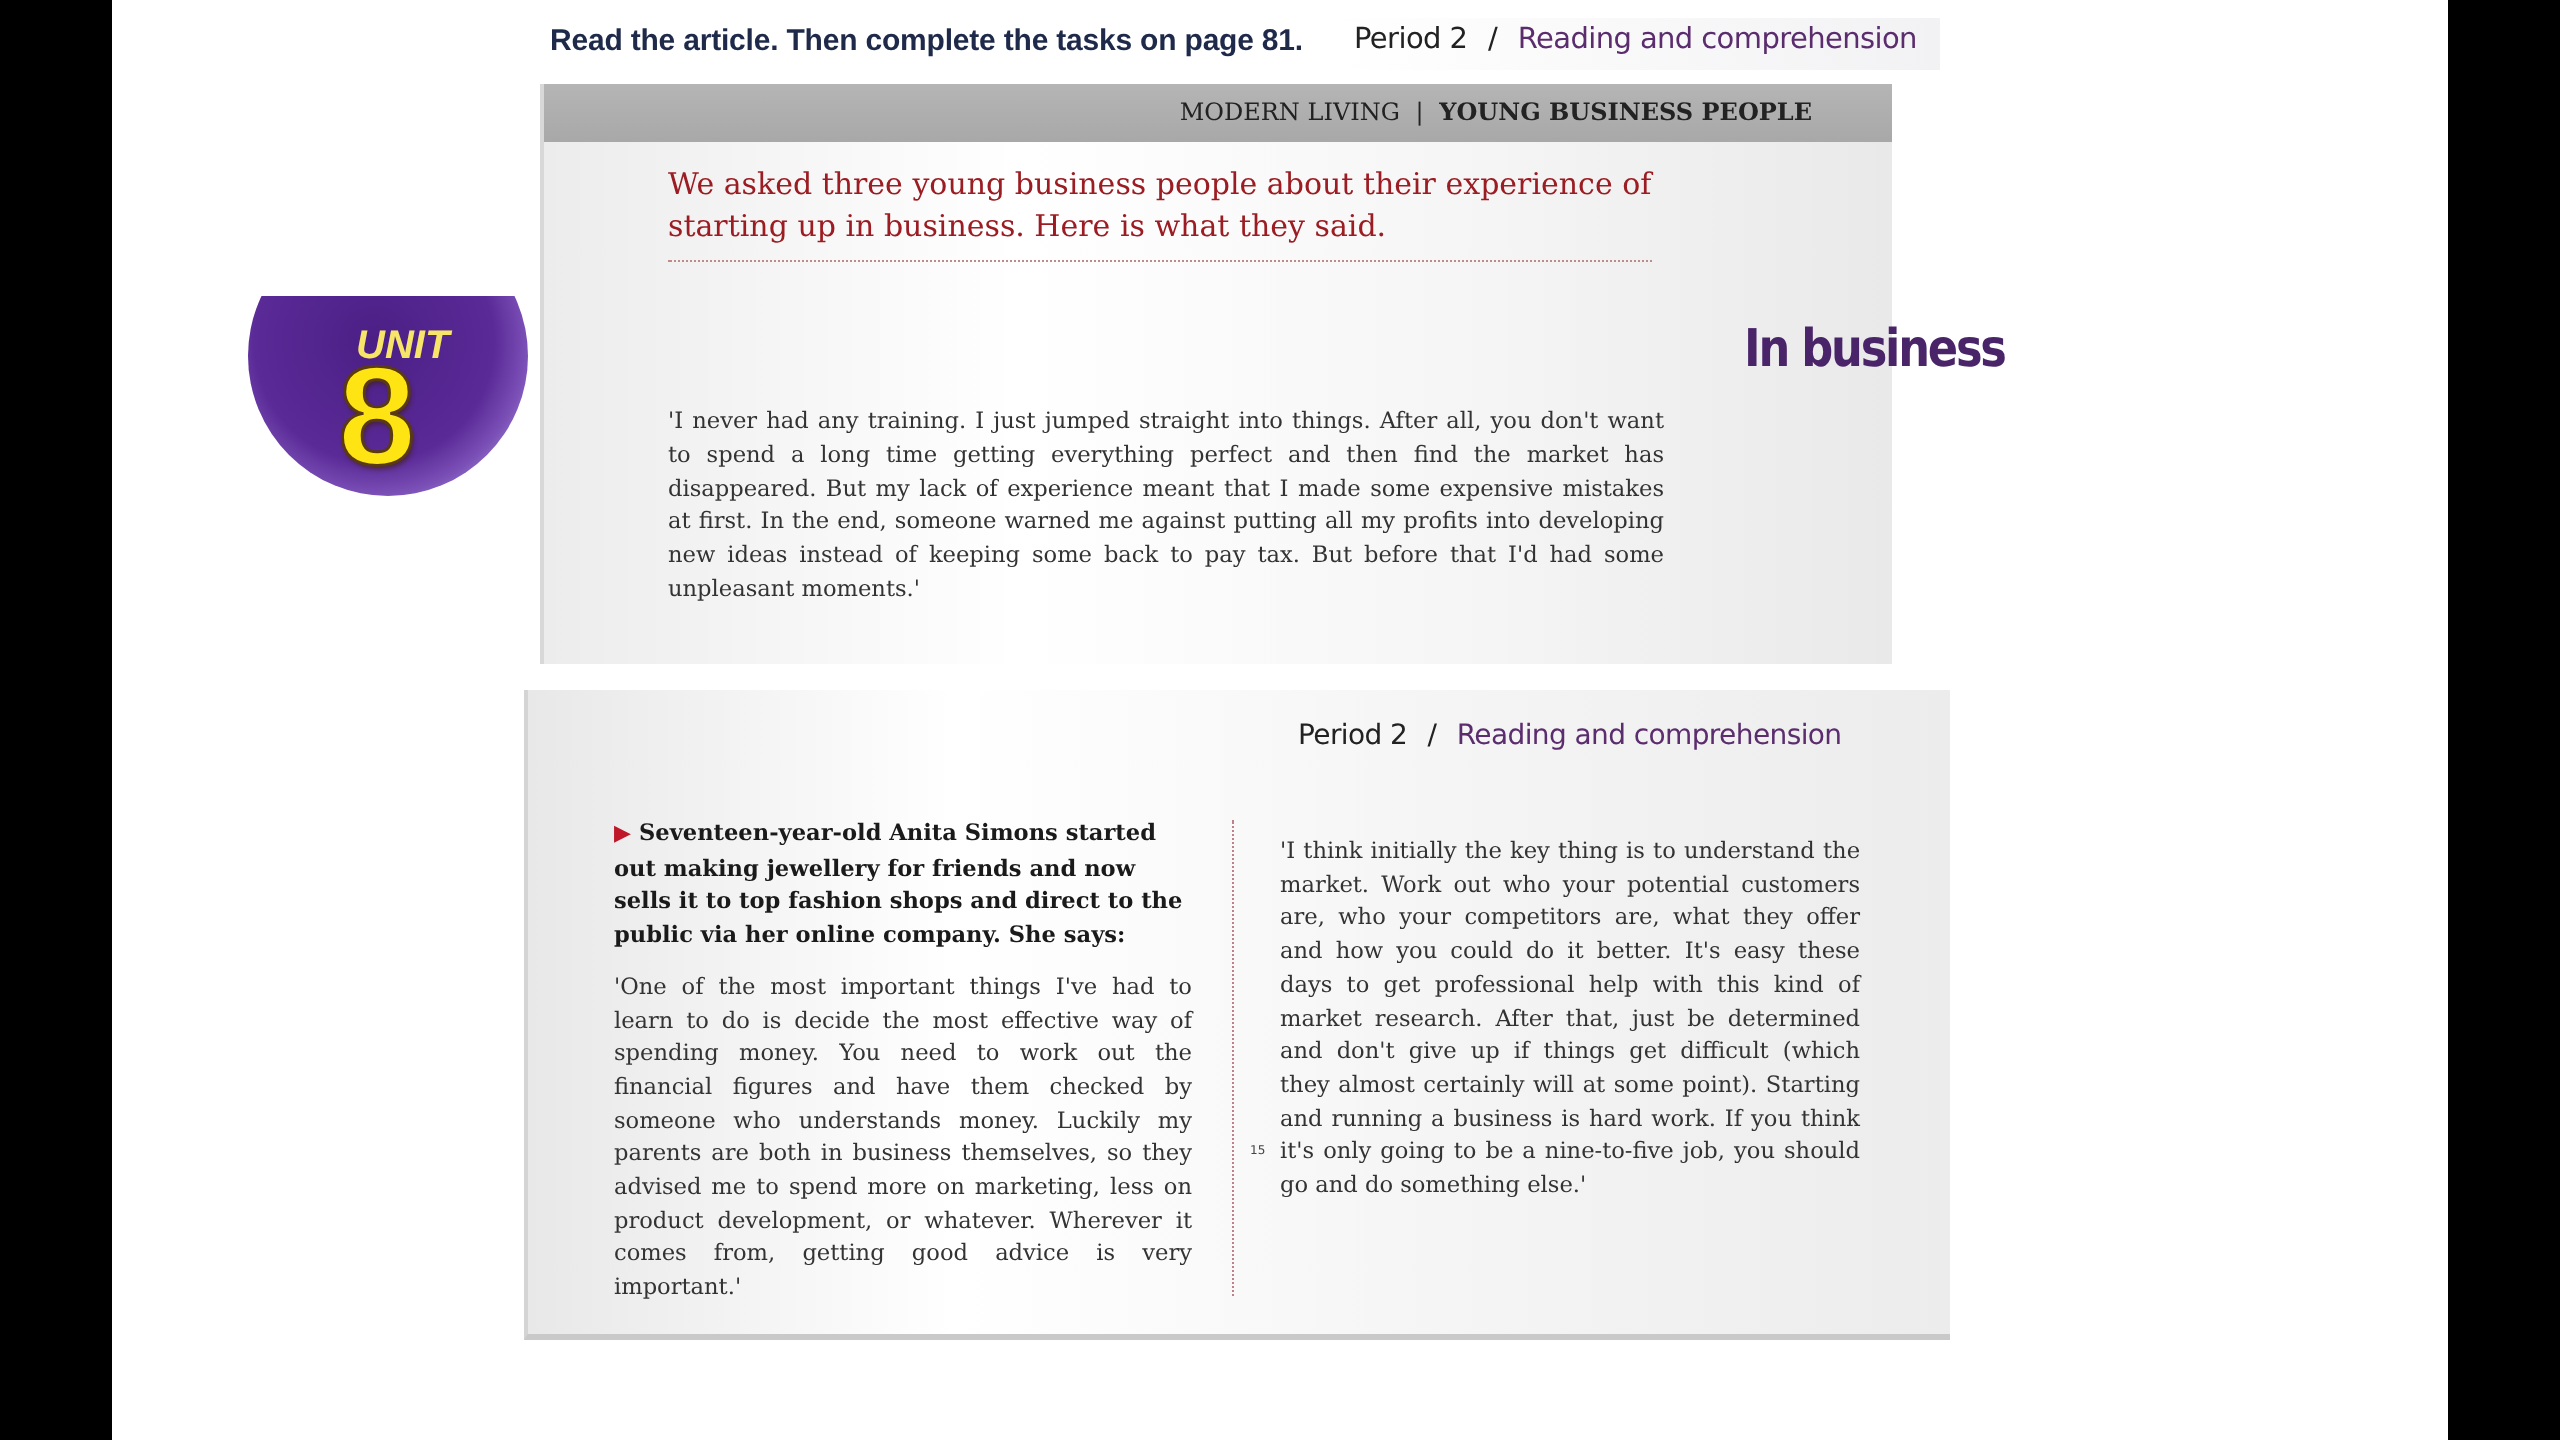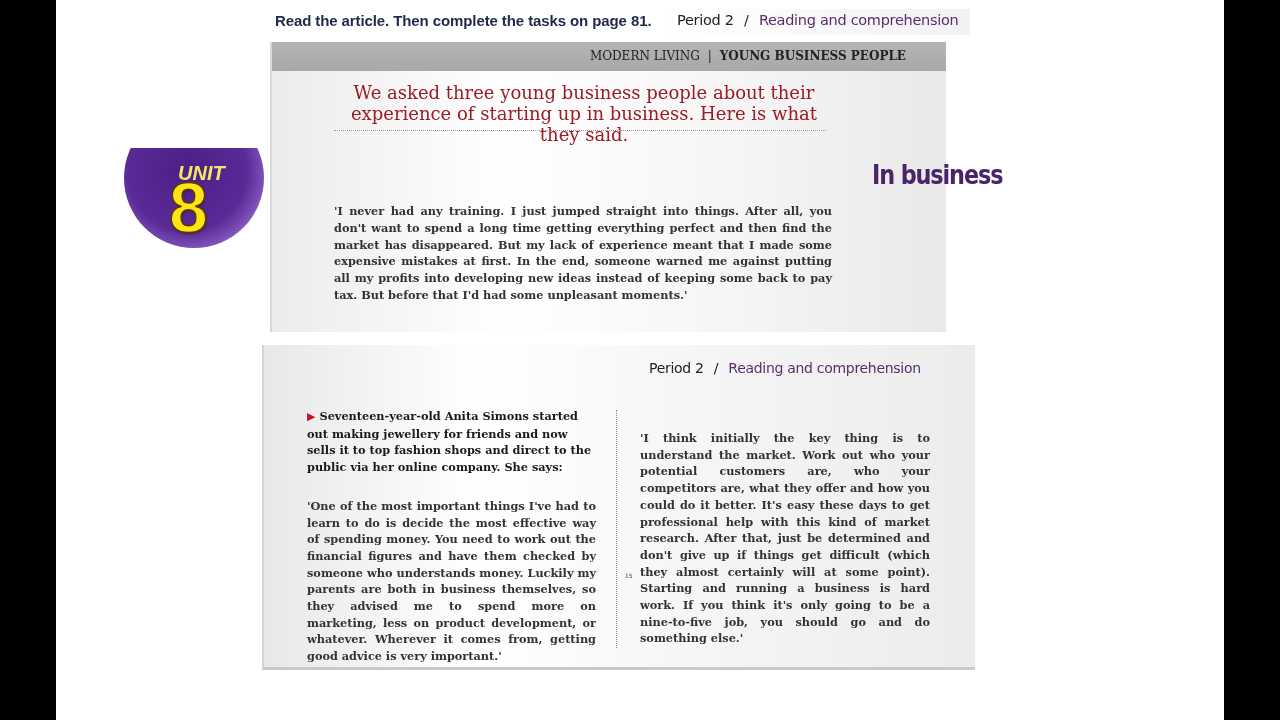--- a/index.html
+++ b/index.html
@@ -30,32 +30,32 @@
     .section-bar {
       position: absolute; left: 0; top: 0; width: 674px; height: 29px;
       background: linear-gradient(180deg, #b5b5b5 0%, #a8a8a8 100%);
       text-align: right; padding-right: 40px;
       font-family: "DejaVu Serif", serif; font-size: 12px; line-height: 29px; color: #222;
     }
     .section-bar .bold { font-weight: bold; }
 
     .intro {
       position: absolute; left: 62px; top: 40px; width: 500px;
-      font-family: "DejaVu Serif", serif; font-size: 18px; line-height: 21px; color: #9b1c22; text-align: center;
+      font-family: "DejaVu Serif", serif; font-size: 15px; line-height: 21px; color: #9b1c22;
     }
     .dotline {
       position: absolute; left: 62px; top: 88px; width: 492px; height: 0;
       border-top: 1.5px dotted #c08a8a;
     }
     .lead {
       font-family: "DejaVu Serif", serif; font-weight: bold; color: #1a1a1a;
     }
     .arrow { color: #c0162a; font-size: 11px; margin-right: 4px; }
     .body-text {
-      font-family: "DejaVu Serif", serif; color: #333; text-align: justify; font-weight: bold;
+      font-family: "DejaVu Serif", serif; color: #333; text-align: justify;
     }
     .top-lead {
       position: absolute; left: 62px; top: 103px; width: 498px;
       font-size: 11.3px; line-height: 16.5px;
     }
     .top-quote {
       position: absolute; left: 62px; top: 161px; width: 498px;
       font-size: 11.3px; line-height: 16.8px;
     }
 
@@ -98,21 +98,21 @@
     .period-bottom {
       position: absolute; left: 385px; top: 15px;
       font-family: "DejaVu Sans", sans-serif; font-size: 14px; color: #222; letter-spacing: -0.3px;
     }
     .col {
       position: absolute; top: 63px;
     }
     .col-left { left: 43px; width: 289px; }
     .col-right { left: 376px; width: 290px; }
     .col .lead { font-size: 11.3px; line-height: 16.7px; }
-    .col .body-text { font-size: 11.3px; line-height: 16.7px; margin-top: 22px; }
+    .col .body-text { font-size: 11.3px; line-height: 16.7px; margin-top: 10px; }
     .col-divider {
       position: absolute; left: 352px; top: 65px; width: 0; height: 238px;
       border-left: 1.5px dotted #c0808a;
     }
     .line-num {
       position: absolute; left: 361px; top: 227px;
       font-family: "DejaVu Sans", sans-serif; font-size: 6px; color: #444;
     }
   </style>
 </head>

